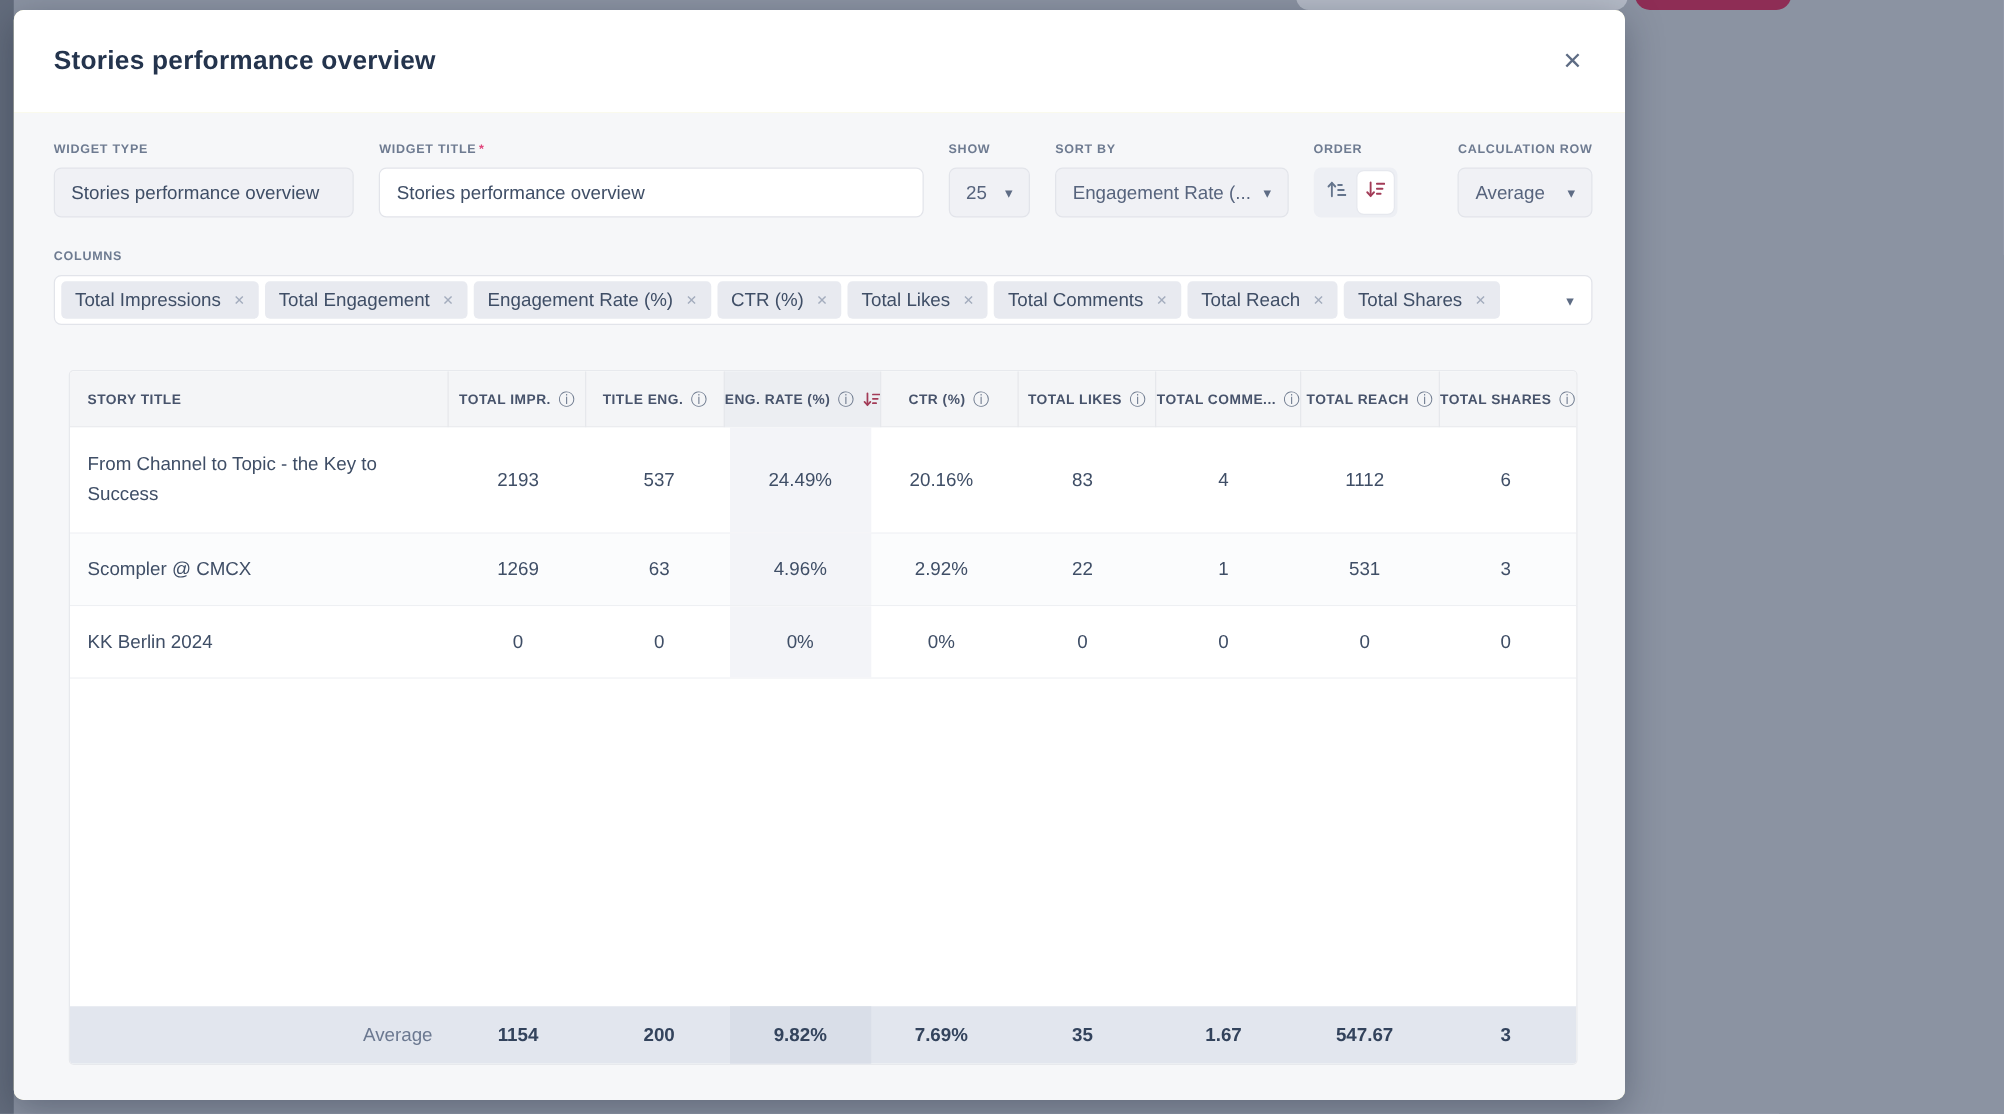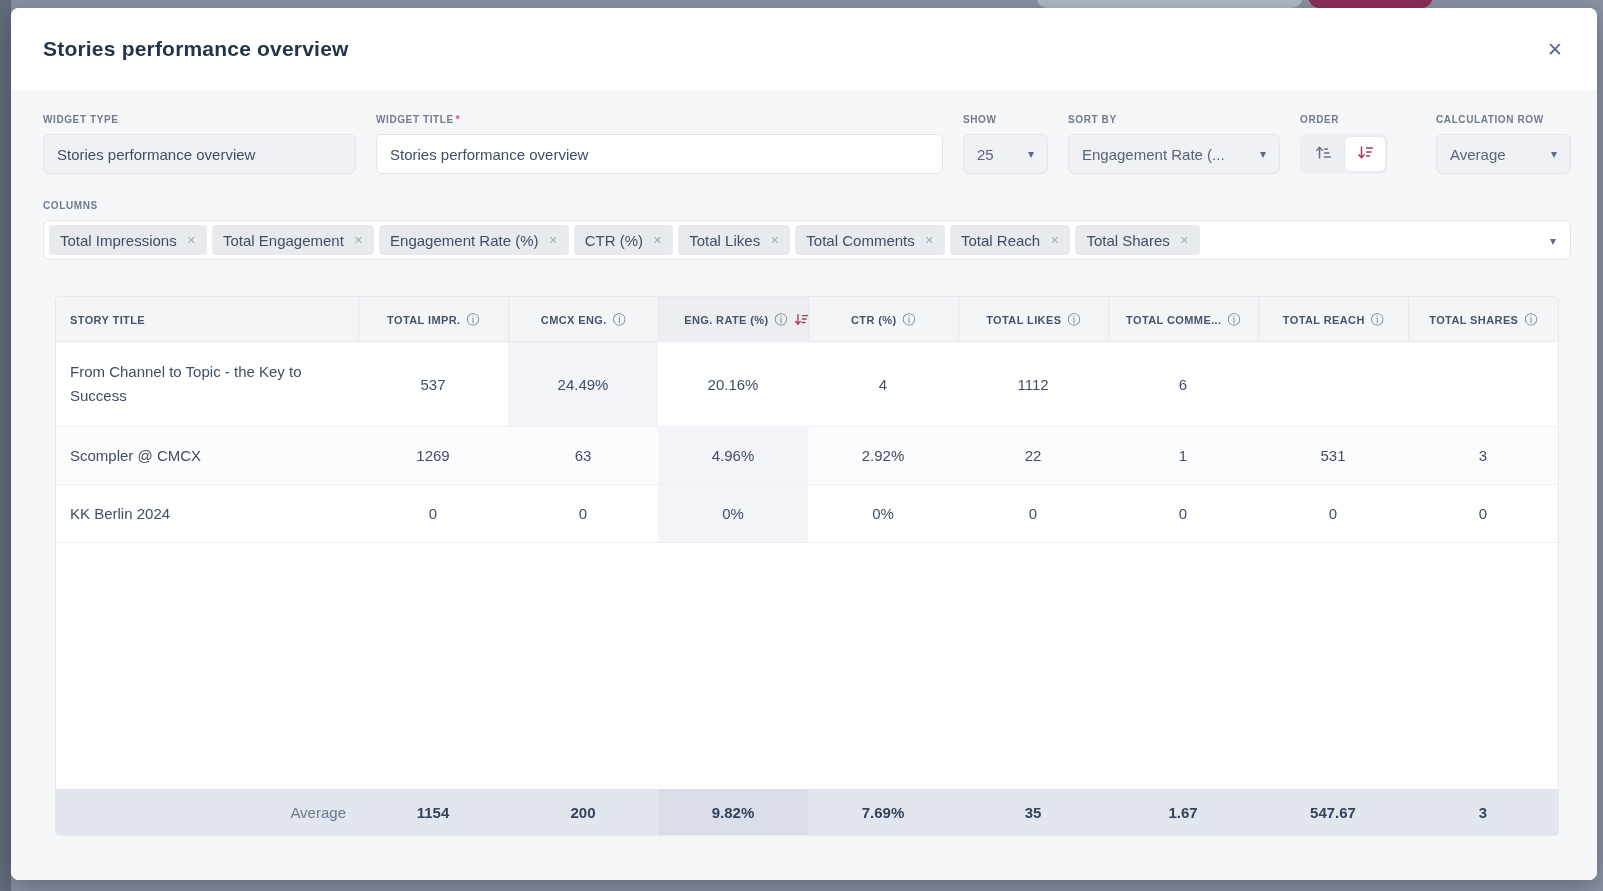--- a/index.html
+++ b/index.html
@@ -8,21 +8,21 @@
 
   
   .backdrop-left { position:absolute; left:0; top:0; width:11px; height:891px;
     background:#636c7c; }
   .bg-tab { position:absolute; left:1037px; top:-18px; width:265px; height:26px;
     border-radius:10px; background:#b4bac6; }
   .bg-btn { position:absolute; left:1308px; top:-16px; width:125px; height:24px;
     border-radius:12px; }
 
   
-  .modal { position:absolute; left:11px; top:8px; width:1586px; height:872px;
+  .modal { position:absolute; left:11px; top:8px; width:1289px; height:872px;
     background:#fef9c3; border-radius:8px; box-shadow:0 8px 30px rgba(20,30,50,.35);
     display:flex; flex-direction:column; overflow:hidden; }
 
   .modal-header { height:82px; flex:none; display:flex; align-items:center;
     justify-content:space-between; padding:0 30px 0 32px; background:#fff; }
   .modal-title { font-size:21px; font-weight:700; color:#24344d; letter-spacing:.2px; }
   .close-btn { font-size:19px; color:#5e6c84; cursor:pointer; padding:4px; line-height:1; }
 
   .modal-body { flex:1; background:#f6f7f9; padding:24px 26px 28px 32px;
     display:flex; flex-direction:column; }
@@ -61,21 +61,21 @@
   .multiselect { min-height:40px; background:#fff; border:1px solid #e2e4ea;
     border-radius:6px; display:flex; align-items:center; padding:4px 36px 4px 5px;
     position:relative; cursor:pointer; }
   .chips { display:flex; flex-wrap:wrap; gap:5px; }
   .chip { background:#e8eaf0; border-radius:4px; height:30px; display:flex;
     align-items:center; padding:0 11px; font-size:15px; color:#3f4e66; gap:10px; }
   .chip-x { color:#a3acbd; font-size:11px; cursor:pointer; }
   .ms-chev { position:absolute; right:14px; top:13px; color:#5e6c84; font-size:12px; }
 
   
-  .table-card { margin:36px 12px 16px 12px; flex:1; background:#fff;
+  .table-card { margin:36px 12px 0 12px; flex:1; background:#fff;
     border:1px solid #e7e9ed; border-radius:4px; display:flex;
     flex-direction:column; overflow:hidden; }
   .trow { display:grid; grid-template-columns:302px repeat(8, 1fr);
     align-items:center; flex:none; }
 
   .thead-row { background:#f4f5f7; border-bottom:1px solid #e7e9ed; height:45px; }
   .th { height:45px; display:flex; align-items:center; justify-content:center;
     gap:6px; font-size:11px; font-weight:700; color:#47536b; letter-spacing:.4px;
     cursor:pointer; white-space:nowrap; }
   .th + .th { border-left:1px solid #e6e8ec; }
@@ -234,21 +234,21 @@
 
       <div class="trow thead-row">
         <div class="th left">
           <span>STORY TITLE</span>
         </div>
         <div class="th">
           <span>TOTAL IMPR.</span>
           <span class="info-ic">ⓘ</span>
         </div>
         <div class="th">
-          <span>CMCX ENG.</span>
+          <span>TITLE ENG.</span>
           <span class="info-ic">ⓘ</span>
         </div>
         <div class="th hl">
           <span>ENG. RATE (%)</span>
           <span class="info-ic">ⓘ</span>
           <span class="sort-ic">
             <svg width="14" height="13" viewBox="0 0 16 15" fill="none" stroke="currentColor" stroke-width="1.6" stroke-linecap="round">
               <path d="M4.5 2v10.5"></path>
                 <path d="M1.8 9.8L4.5 12.7L7.2 9.8"></path>
               <path d="M9.5 3h6"></path>
@@ -274,23 +274,25 @@
           <span class="info-ic">ⓘ</span>
         </div>
         <div class="th">
           <span>TOTAL SHARES</span>
           <span class="info-ic">ⓘ</span>
         </div>
       </div>
 
       <div class="trow data row-tall">
         <div class="td title">From Channel to Topic - the Key to Success</div>
+        <div class="td">2193</div>
         <div class="td">537</div>
         <div class="td hl">24.49%</div>
         <div class="td">20.16%</div>
+        <div class="td">83</div>
         <div class="td">4</div>
         <div class="td">1112</div>
         <div class="td">6</div>
       </div>
 
       <div class="trow data alt row-std">
         <div class="td title">Scompler @ CMCX</div>
         <div class="td">1269</div>
         <div class="td">63</div>
         <div class="td hl">4.96%</div>

